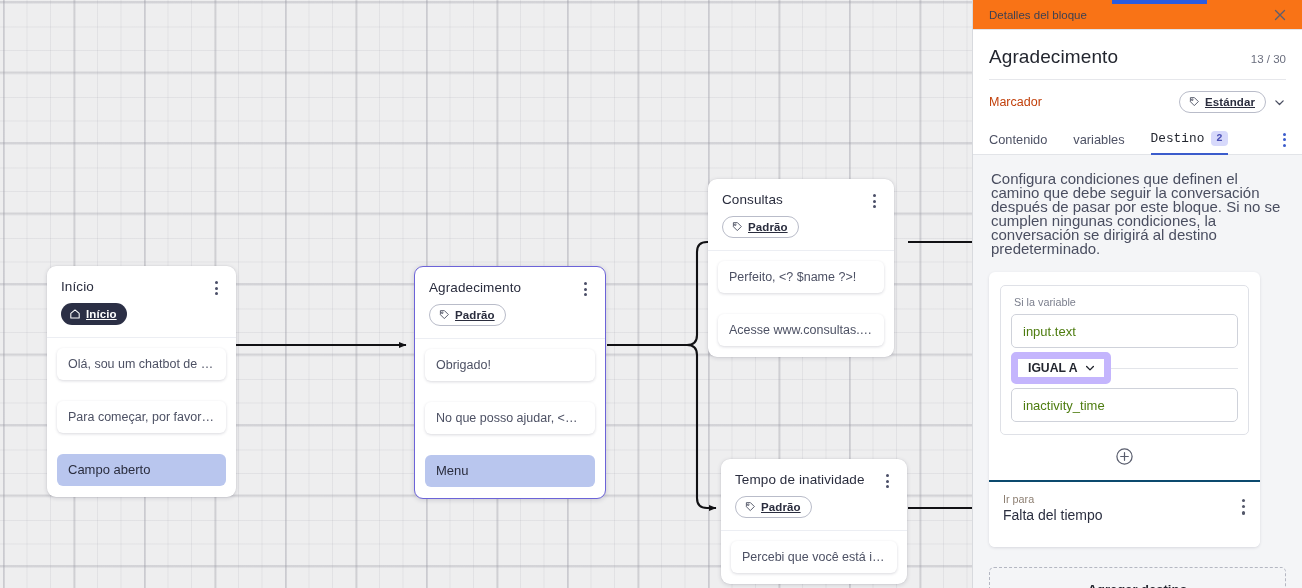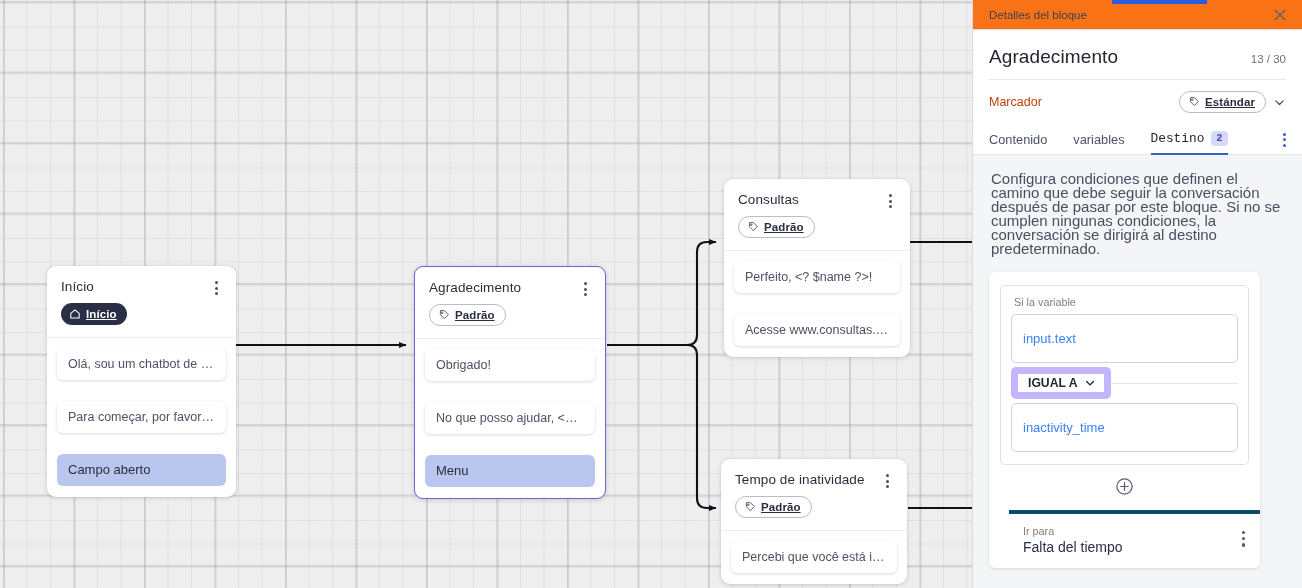--- a/index.html
+++ b/index.html
@@ -141,41 +141,41 @@
     justify-content: space-between; padding: 0 9px 0 11px;
   }
   .dest-head-title { font-size: 11.8px; color: #232636; font-weight: 700; }
   .cond-box {
     margin: 13px 11px 0 11px; border: 1px solid #dfe1e7; border-radius: 5px;
     padding: 10px 10px 12px 10px; position: relative;
   }
   .cond-label { font-size: 10.8px; color: #7b7f8d; padding: 0 0 6px 3px; }
   .field {
     border: 1px solid #cfd2da; border-radius: 5px; background: #ffffff;
-    height: 49px; display: flex; align-items: center; padding: 0 11px;
-    font-size: 13px; color: #3b82f6;
+    height: 34px; display: flex; align-items: center; padding: 0 11px;
+    font-size: 13px; color: #4d7c0f;
   }
   .op-row { position: relative; height: 28px; margin: 6px 0 6px 0; display: flex; align-items: center; }
   .op-row::before {
     content: ""; position: absolute; left: 0; right: 0; top: 50%;
     height: 1px; background: #e3e5ea;
   }
   .op-pill {
     position: relative; z-index: 1; background: #ffffff;
     border: 7px solid #c4b5fd; border-radius: 5px;
     height: 32px; display: inline-flex; align-items: center; gap: 7px;
     padding: 0 8px 0 10px; font-size: 12.2px; color: #23262f; font-weight: 700;
     cursor: pointer;
   }
   .plus-row { display: flex; justify-content: center; padding: 12px 0 14px 0; }
   .plus-btn { width: 19px; height: 19px; color: #5a5e6e; cursor: pointer; }
   .goto-box {
-    background: #ffffff; border-top: 4px solid #0c4a6e;
-    padding: 11px 11px 13px 14px; display: flex;
-    align-items: flex-start; justify-content: space-between; margin-left: 20px;
+    background: #ffffff; border-top: 2px solid #0c4a6e;
+    padding: 11px 11px 24px 14px; display: flex;
+    align-items: flex-start; justify-content: space-between;
   }
   .goto-label { font-size: 10.8px; color: #8d7f72; padding-bottom: 2px; }
   .goto-value { font-size: 14px; color: #2b2f40; }
   .goto-kebab { display: flex; flex-direction: column; gap: 3px; align-items: center;
     padding-top: 6px; padding-right: 4px; cursor: pointer; }
   .goto-kebab i { width: 3.2px; height: 3.2px; border-radius: 50%; background: #54586a; display:block; }
   .add-dest {
     margin: 20px 0 0 0; height: 44px; border: 1.4px dashed #b4b7c2;
     border-radius: 5px; display: flex; align-items: center; justify-content: center;
     font-size: 13px; color: #23262f; font-weight: 700; cursor: pointer;
@@ -252,21 +252,21 @@
         </span>
       </div>
       <div class="node-sep"></div>
       <div class="node-body">
         <div class="bubble">Obrigado!</div>
         <div class="bubble">No que posso ajudar, &lt;? $name ...</div>
         <div class="bubble highlight">Menu</div>
       </div>
     </div>
 
-    <div class="node" style="left:724px; top:179px; width:186px;">
+    <div class="node" style="left:708px; top:179px; width:186px;">
       <div class="node-head">
         <div class="node-title">Consultas</div>
         <div class="kebab">
             <i></i>
             <i></i>
             <i></i>
           </div>
       </div>
       <div class="badge-row">
         <span class="badge outline">

